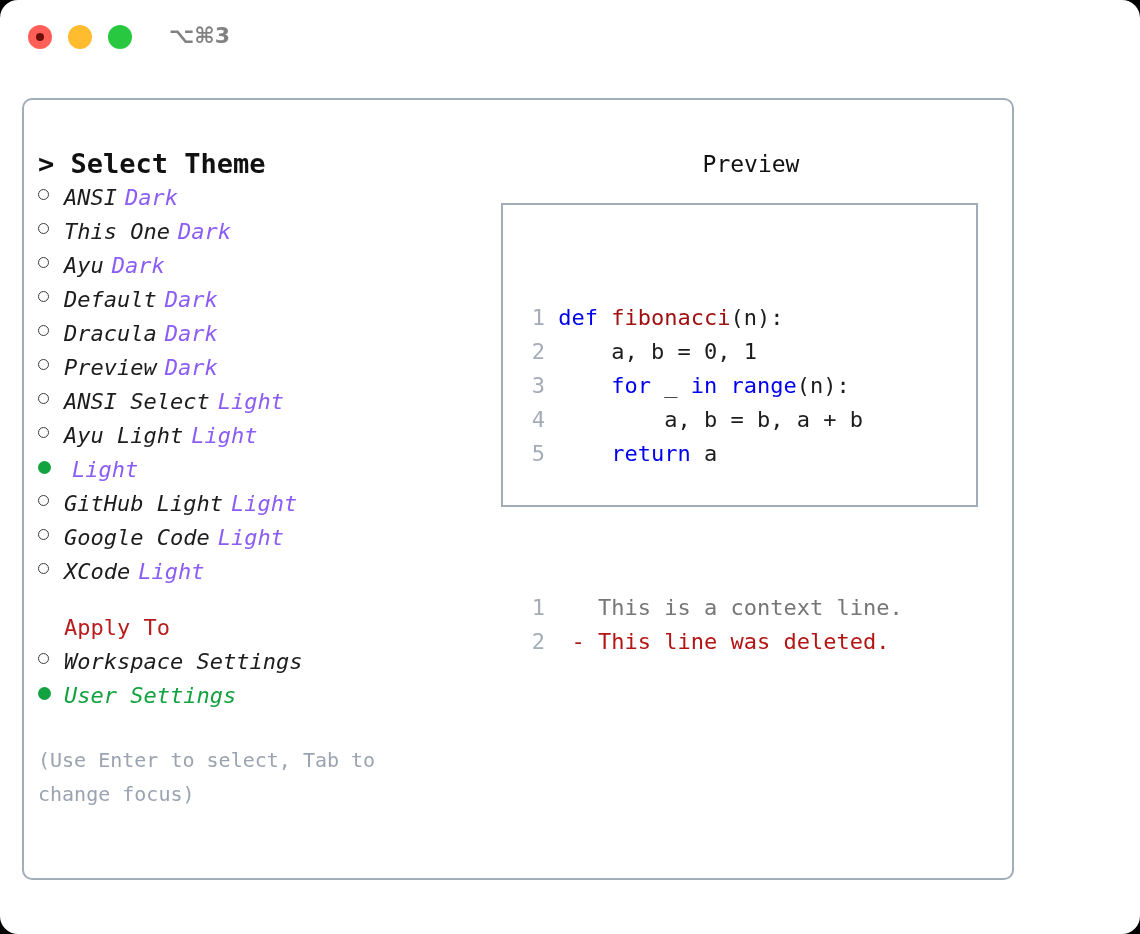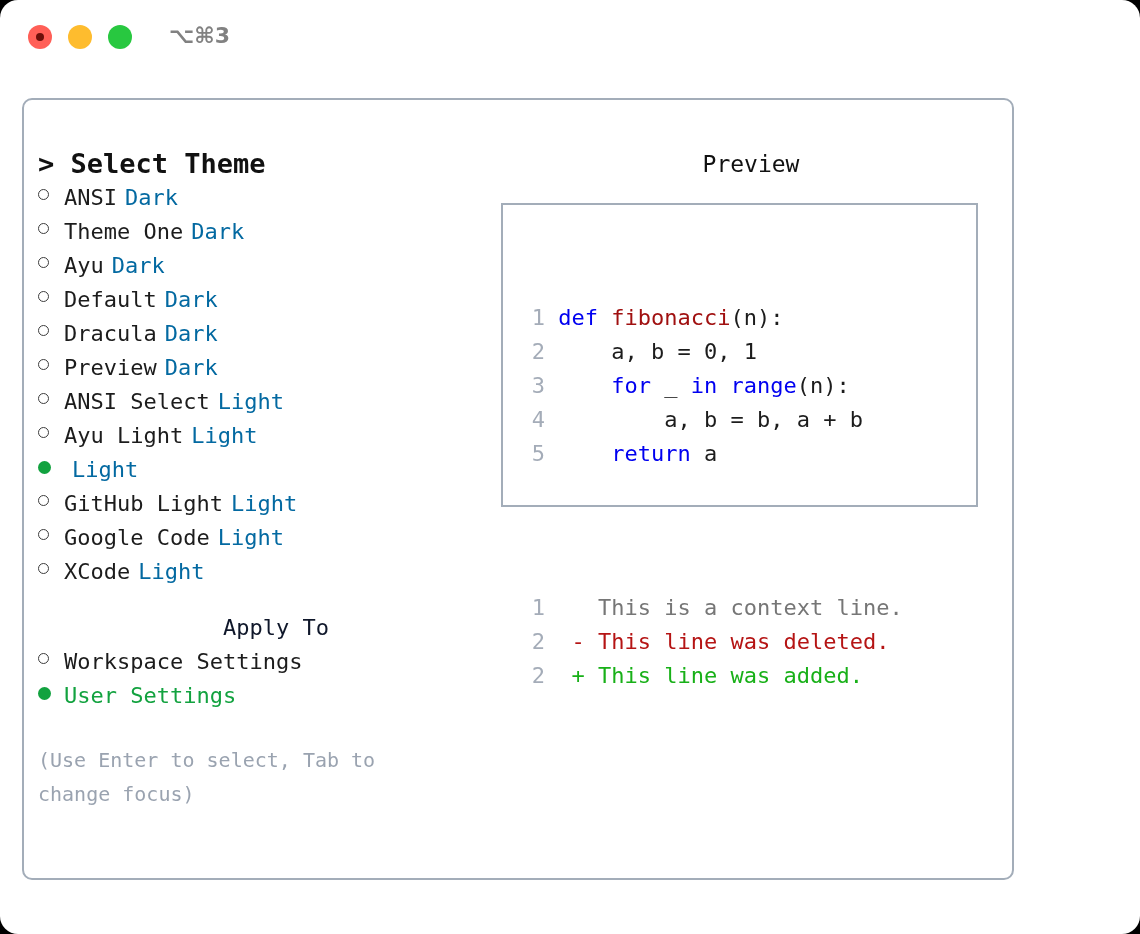--- a/index.html
+++ b/index.html
@@ -116,35 +116,36 @@
   }
   .marker .filled {
     position: absolute;
     left: 0; top: -16px;
     width: 13px; height: 13px;
     border-radius: 50%;
     background: #12a23f;
   }
   .label {
     color: #1c1c1c;
+    font-style: italic;
   }
   .row.selected .label {
     color: #12a23f;
   }
   .suffix {
-    color: #0369a1;
+    color: #8b5cf6;
     padding-left: 8px;
+    font-style: italic;
   }
   .group-head {
     display: flex;
     line-height: 34px;
     font-size: 22px;
     white-space: pre;
-    color: #0f172a;
-    justify-content: center;
+    color: #b91c1c;
   }
   .group-head .marker { }
   .spacer-sm { height: 22px; }
   .spacer-md { height: 30px; }
   .hint {
     font-size: 20px;
     line-height: 34px;
     color: #9aa3b0;
     width: 400px;
   }
@@ -206,21 +207,21 @@
     <div class="shortcut">⌥⌘3</div>
   </div>
 
   <div class="panel">
     <div class="columns">
 
       <div class="left-col">
         <div class="section-title">&gt; Select Theme</div>
         <ul class="list" id="theme-list">
             <li class="row"><span class="marker"><span class="ring"></span></span><span class="label">ANSI</span><span class="suffix">Dark</span></li>
-            <li class="row"><span class="marker"><span class="ring"></span></span><span class="label">Theme One</span><span class="suffix">Dark</span></li>
+            <li class="row"><span class="marker"><span class="ring"></span></span><span class="label">This One</span><span class="suffix">Dark</span></li>
             <li class="row"><span class="marker"><span class="ring"></span></span><span class="label">Ayu</span><span class="suffix">Dark</span></li>
             <li class="row"><span class="marker"><span class="ring"></span></span><span class="label">Default</span><span class="suffix">Dark</span></li>
             <li class="row"><span class="marker"><span class="ring"></span></span><span class="label">Dracula</span><span class="suffix">Dark</span></li>
             <li class="row"><span class="marker"><span class="ring"></span></span><span class="label">Preview</span><span class="suffix">Dark</span></li>
             <li class="row"><span class="marker"><span class="ring"></span></span><span class="label">ANSI Select</span><span class="suffix">Light</span></li>
             <li class="row"><span class="marker"><span class="ring"></span></span><span class="label">Ayu Light</span><span class="suffix">Light</span></li>
             <li class="row selected"><span class="marker"><span class="filled"></span></span><span class="suffix">Light</span></li>
             <li class="row"><span class="marker"><span class="ring"></span></span><span class="label">GitHub Light</span><span class="suffix">Light</span></li>
             <li class="row"><span class="marker"><span class="ring"></span></span><span class="label">Google Code</span><span class="suffix">Light</span></li>
             <li class="row"><span class="marker"><span class="ring"></span></span><span class="label">XCode</span><span class="suffix">Light</span></li>
@@ -240,20 +241,20 @@
         <div class="spacer-md"></div>
 
         <div class="hint">(Use Enter to select, Tab to change focus)</div>
       </div>
 
       <div class="right-col">
         <div class="preview-title">Preview</div>
         <div class="preview-box">
           <div class="code">
             <div id="code-lines"><span class="cline"><span class="lineno">1</span> <span class="kw">def </span><span class="fn">fibonacci</span><span class="pl">(n):</span></span><span class="cline"><span class="lineno">2</span> <span class="pl">    a, b = 0, 1</span></span><span class="cline"><span class="lineno">3</span> <span class="pl">    </span><span class="kw">for</span><span class="pl"> _ </span><span class="kw">in</span><span class="pl"> </span><span class="kw">range</span><span class="pl">(n):</span></span><span class="cline"><span class="lineno">4</span> <span class="pl">        a, b = b, a + b</span></span><span class="cline"><span class="lineno">5</span> <span class="pl">    </span><span class="kw">return</span><span class="pl"> a</span></span></div>
-            <div class="diff-block" id="diff-lines"><span class="cline"><span class="lineno">1</span>  <span class="ctx">  This is a context line.</span></span><span class="cline"><span class="lineno">2</span>  <span class="del">- This line was deleted.</span></span><span class="cline"><span class="lineno">2</span>  <span class="add">+ This line was added.</span></span></div>
+            <div class="diff-block" id="diff-lines"><span class="cline"><span class="lineno">1</span>  <span class="ctx">  This is a context line.</span></span><span class="cline"><span class="lineno">2</span>  <span class="del">- This line was deleted.</span></span></div>
           </div>
         </div>
       </div>
 
     </div>
   </div>
 </div>
 
 </body></html>

